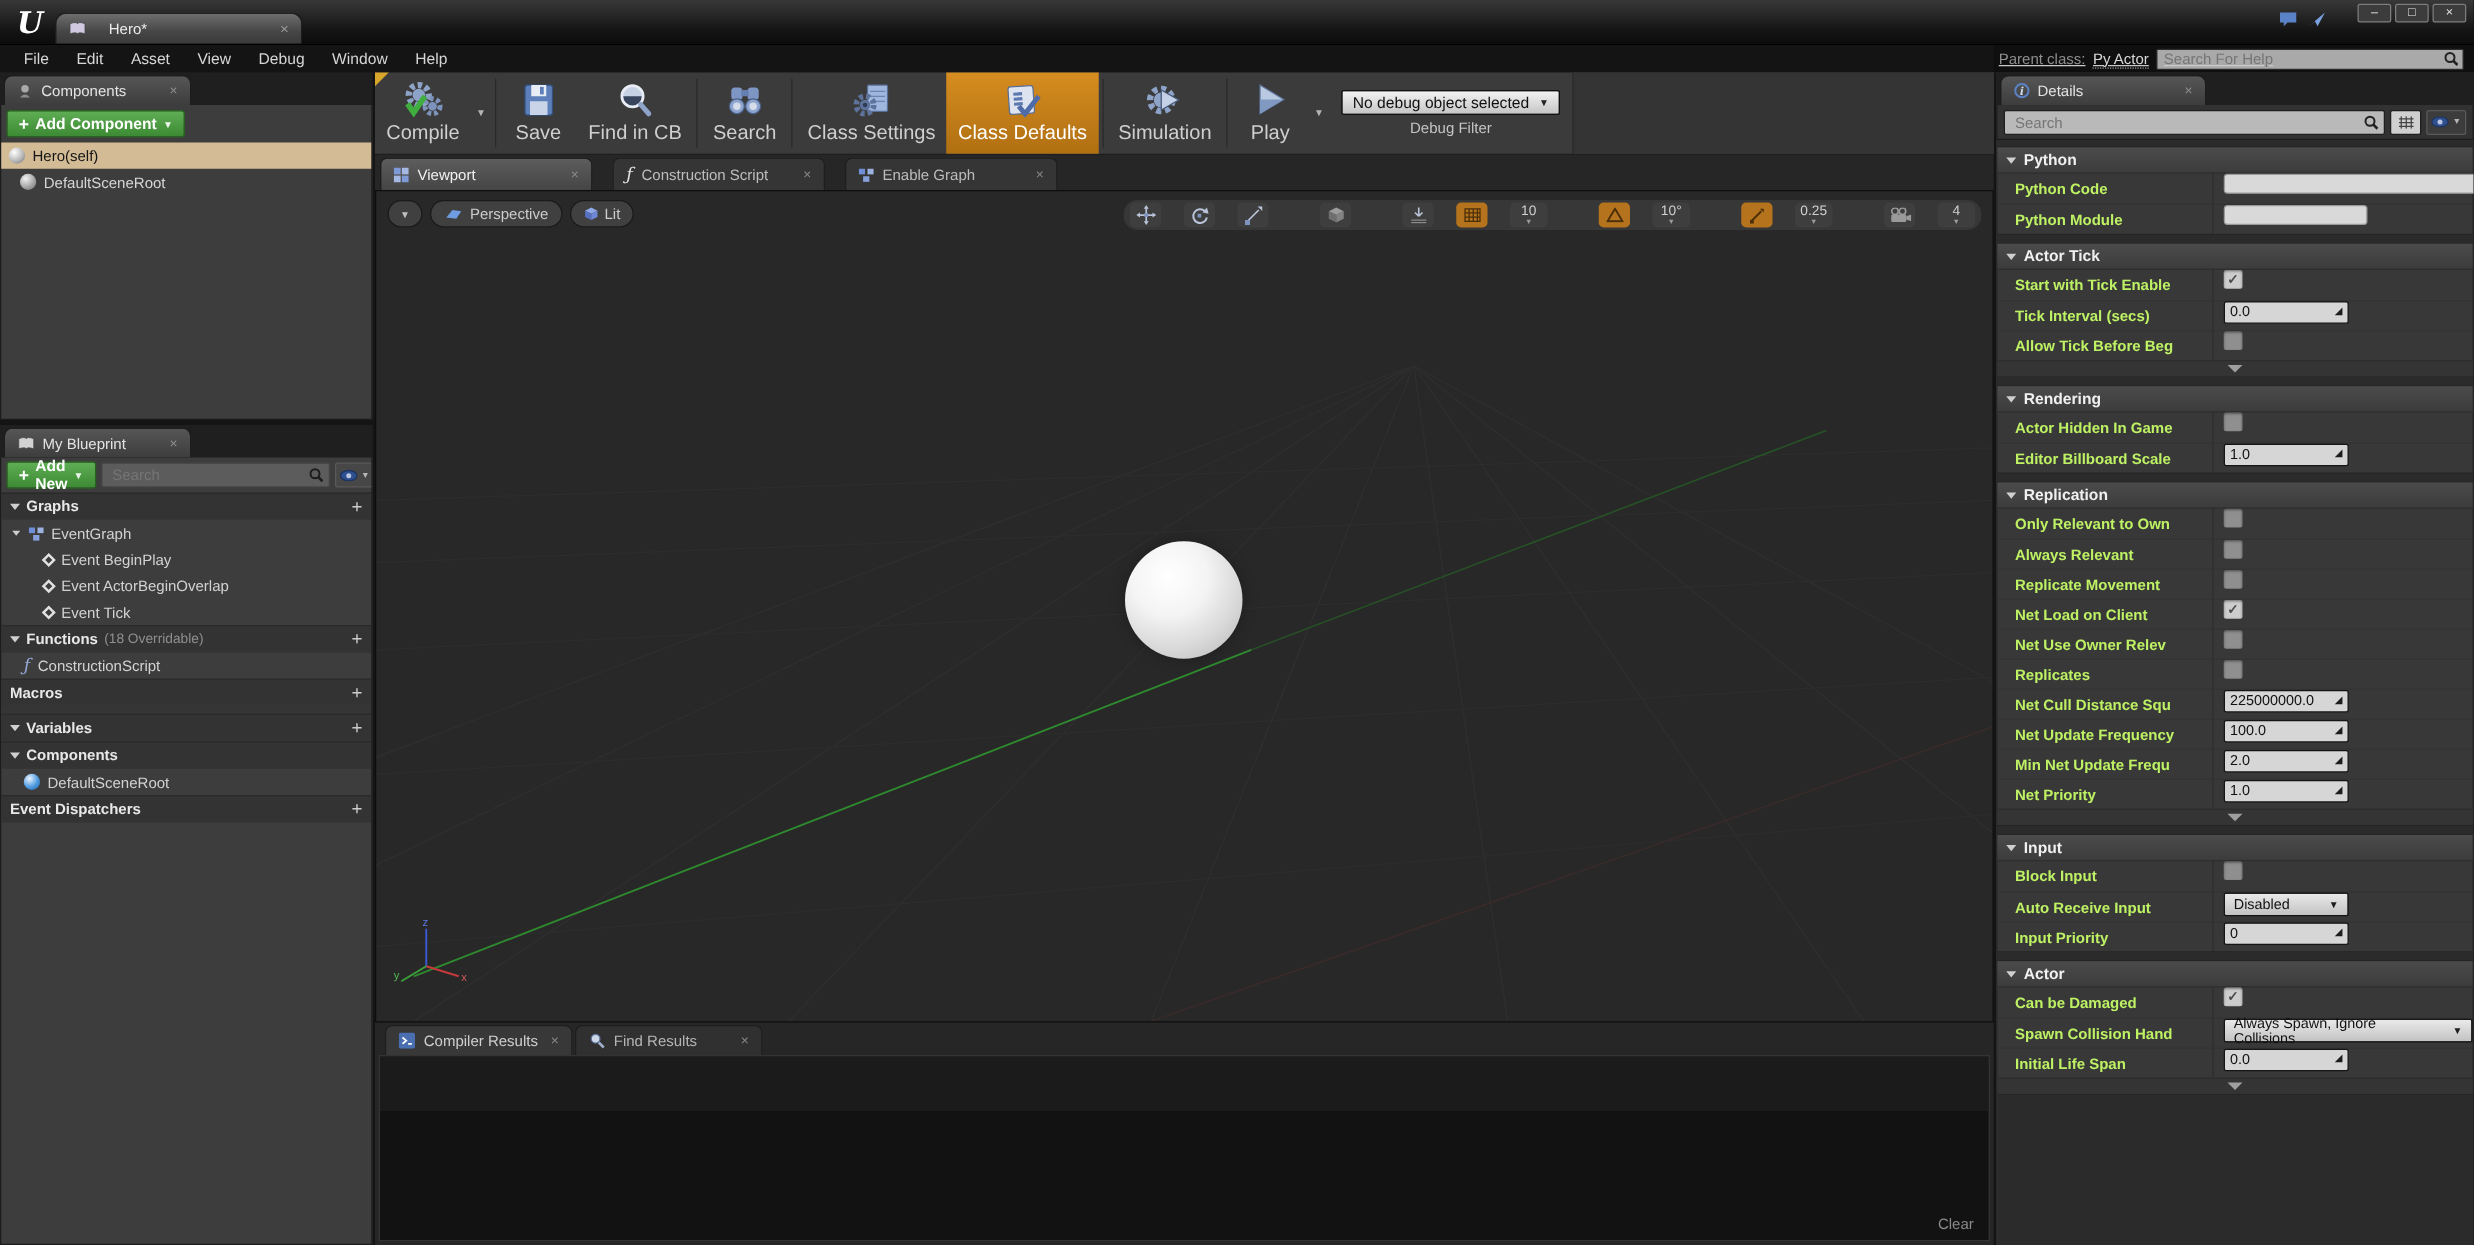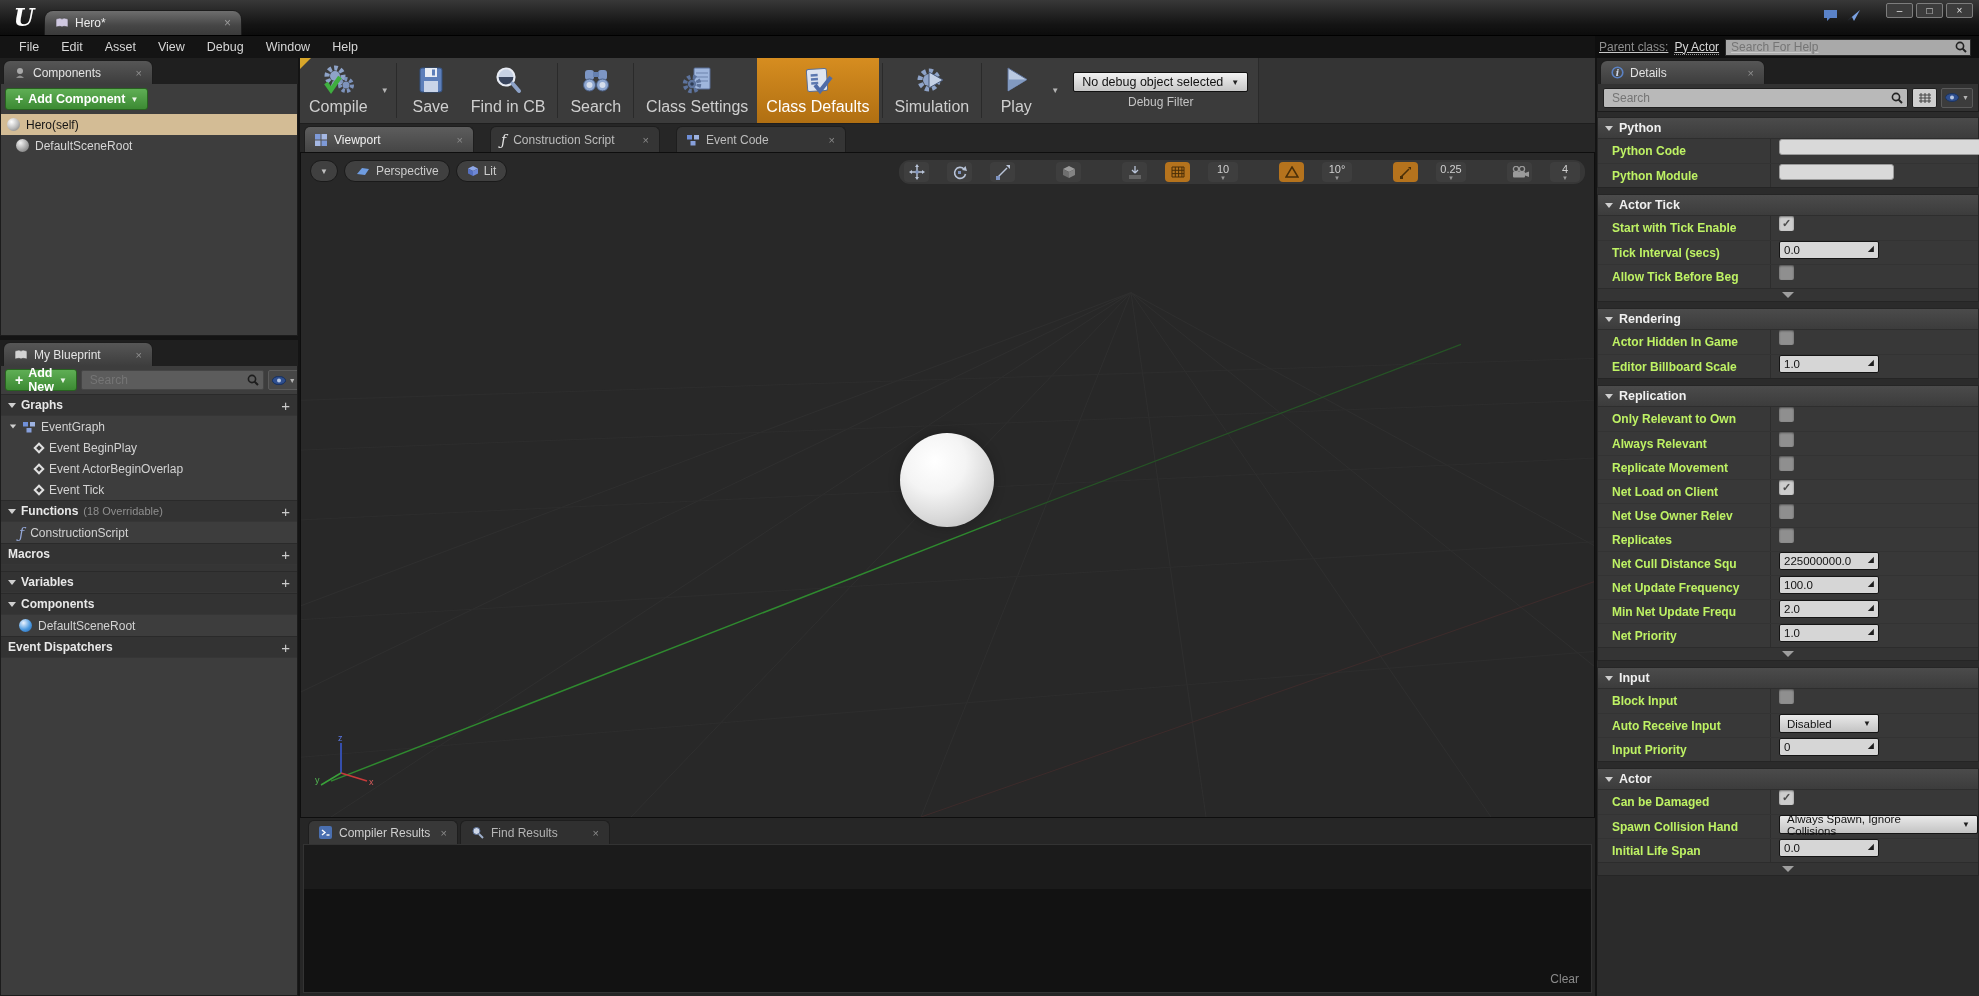--- a/index.html
+++ b/index.html
@@ -10,21 +10,21 @@
 
   
   .titlebar{position:absolute;left:0;top:0;right:0;height:36px;
     background:linear-gradient(#383838,#141414 70%,#0c0c0c);border-bottom:1px solid #000;}
   .ue-logo{position:absolute;left:10px;top:2px;width:28px;height:30px;color:#fff;
     font-family:"DejaVu Serif",serif;font-style:italic;font-weight:bold;font-size:24px;
     display:flex;align-items:center;justify-content:center;}
   .asset-tab{position:absolute;left:44px;bottom:0;height:25px;width:198px;
     background:linear-gradient(#6e6e6e,#464646 60%,#3a3a3a);
     border:1px solid #1c1c1c;border-bottom:none;border-radius:9px 9px 0 0;
-    display:flex;align-items:center;gap:6px;padding:0 10px;color:#ececec;}
+    display:flex;align-items:center;gap:18px;padding:0 10px;color:#ececec;}
   .asset-tab .tab-x{margin-left:auto;color:#9a9a9a;font-size:12px;}
   .title-icons{position:absolute;right:118px;top:9px;display:flex;gap:8px;}
   .win-btns{position:absolute;right:6px;top:3px;display:flex;gap:3px;}
   .win-btn{width:27px;height:15px;background:#3c3c3c;border:1px solid #7d7d7d;border-radius:2px;
     color:#e2e2e2;font-size:10px;display:flex;align-items:center;justify-content:center;line-height:1;}
 
   
   .menubar{position:absolute;left:0;top:36px;right:0;height:22px;background:#141414;
     display:flex;align-items:center;padding-left:8px;}
   .menu-item{padding:2px 11px;color:#d6d6d6;font-size:12.5px;}
@@ -487,21 +487,21 @@
           <span class="fletter" style="color:#e4e4e4">ƒ</span>
           <span>Construction Script</span>
           <span class="tab-x">×</span>
         </div>
         <div class="dtab">
           <svg width="12" height="12">
               <rect x="0" y="1" width="5" height="4.5" fill="#6f8fd8"></rect>
               <rect x="7" y="1" width="5" height="4.5" fill="#9db2e0"></rect>
               <rect x="3.5" y="7" width="5" height="4.5" fill="#87a0dc"></rect>
             </svg>
-          <span>Event Code</span>
+          <span>Enable Graph</span>
           <span class="tab-x">×</span>
         </div>
       </div>
 
       <div class="viewport">
         <svg width="100%" height="100%" viewBox="0 0 1293 666" preserveAspectRatio="none">
           <g stroke="#2f2f2f" stroke-width="1">
             <line x1="830" y1="140" x2="-560" y2="666"></line>
               <line x1="830" y1="140" x2="-260" y2="666"></line>
             <line x1="830" y1="140" x2="30" y2="666"></line>

